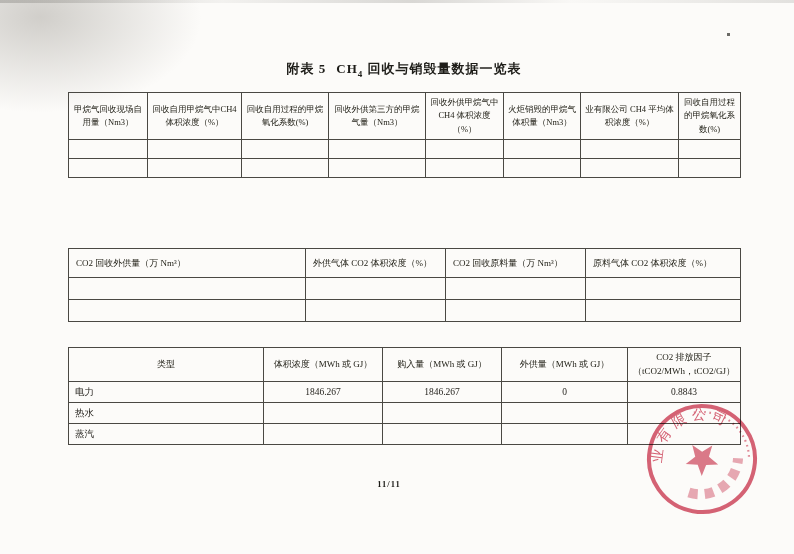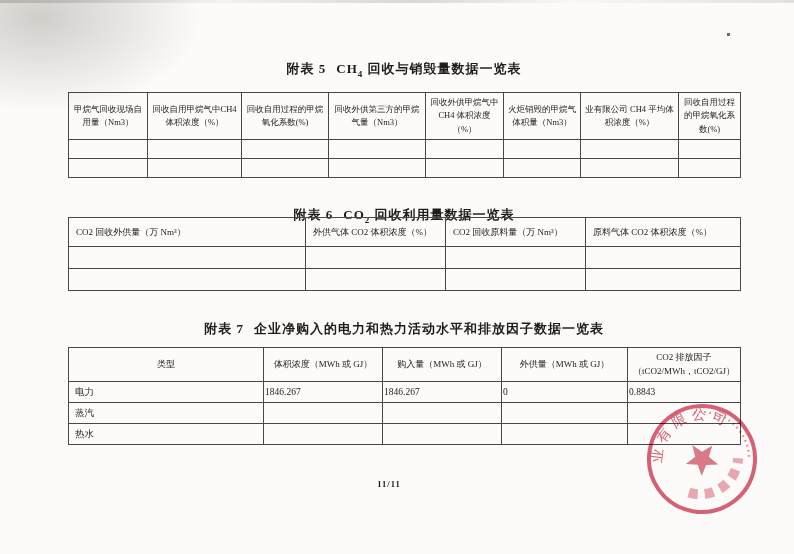--- a/index.html
+++ b/index.html
@@ -36,28 +36,28 @@
   }
   th,td{border:1px solid #4a4843;overflow:hidden;}
   th{font-weight:normal;text-align:center;vertical-align:middle;color:#232219;}
   td{font-size:9.5px;vertical-align:middle;}
 
   #table5{top:92px;}
   #table5 th{font-size:8.5px;line-height:1.55;padding:2px 2px;}
   #table5 thead tr{height:47px;}
   #table5 tbody tr{height:19px;}
 
-  #table6{top:217px;border-radius:26px;}
+  #table6{top:248px;border-radius:26px;}
   #table6 th{font-size:9px;text-align:left;padding:3px 7px;height:22px;}
   #table6 tbody tr{height:22px;}
 
   #table7{top:347px;}
   #table7 th{font-size:9px;padding:2px 3px;height:29px;line-height:1.5;}
   #table7 tbody tr{height:21px;}
-  #table7 td{text-align:left;}
+  #table7 td{text-align:center;}
   #table7 td.rowlabel{text-align:left;padding-left:6px;}
 
   .pagenum{
     position:absolute;left:350px;top:479px;width:78px;text-align:center;
     font-weight:bold;font-size:8.5px;letter-spacing:1px;color:#1b1a16;
     font-family:"Liberation Serif","DejaVu Serif",serif;
   }
   .seal{
     position:absolute;left:627px;top:384px;width:150px;height:150px;
     mix-blend-mode:multiply;opacity:0.92;pointer-events:none;
@@ -116,24 +116,20 @@
           <td></td>
           <td></td>
           <td></td>
           <td></td>
           <td></td>
           <td></td>
       </tr>
     </tbody>
   </table>
 
-  <div class="title" id="title6">
-    <span>附表 6</span><span class="gap"></span><span>CO</span><sub>2</sub>
-    <span>回收利用量数据一览表</span>
-  </div>
 
   <table id="table6">
     <colgroup>
       <col style="width:237px">
         <col style="width:140px">
         <col style="width:140px">
         <col style="width:155px">
     </colgroup>
     <thead>
       <tr>
@@ -152,23 +148,20 @@
       </tr>
       <tr>
         <td></td>
           <td></td>
           <td></td>
           <td></td>
       </tr>
     </tbody>
   </table>
 
-  <div class="title" id="title7">
-    <span>附表 7</span><span class="gap"></span><span>企业净购入的电力和热力活动水平和排放因子数据一览表</span>
-  </div>
 
   <table id="table7">
     <colgroup>
       <col style="width:195px">
         <col style="width:119px">
         <col style="width:119px">
         <col style="width:126px">
         <col style="width:113px">
     </colgroup>
     <thead>
@@ -185,28 +178,28 @@
     </thead>
     <tbody>
       <tr>
         <td class="rowlabel">电力</td>
         <td>1846.267</td>
         <td>1846.267</td>
         <td>0</td>
         <td>0.8843</td>
       </tr>
       <tr>
+        <td class="rowlabel">热水</td>
+        <td></td>
+        <td></td>
+        <td></td>
+        <td></td>
+      </tr>
+      <tr>
         <td class="rowlabel">蒸汽</td>
-        <td></td>
-        <td></td>
-        <td></td>
-        <td></td>
-      </tr>
-      <tr>
-        <td class="rowlabel">热水</td>
         <td></td>
         <td></td>
         <td></td>
         <td></td>
       </tr>
     </tbody>
   </table>
 
   <div class="pagenum">11/11</div>
 

